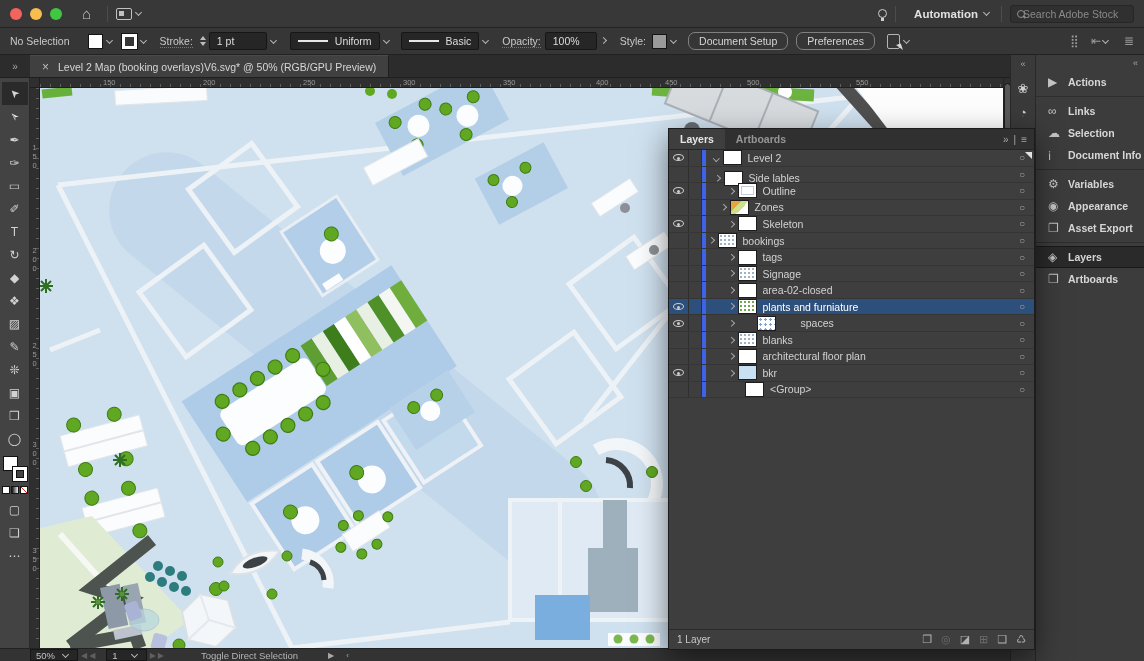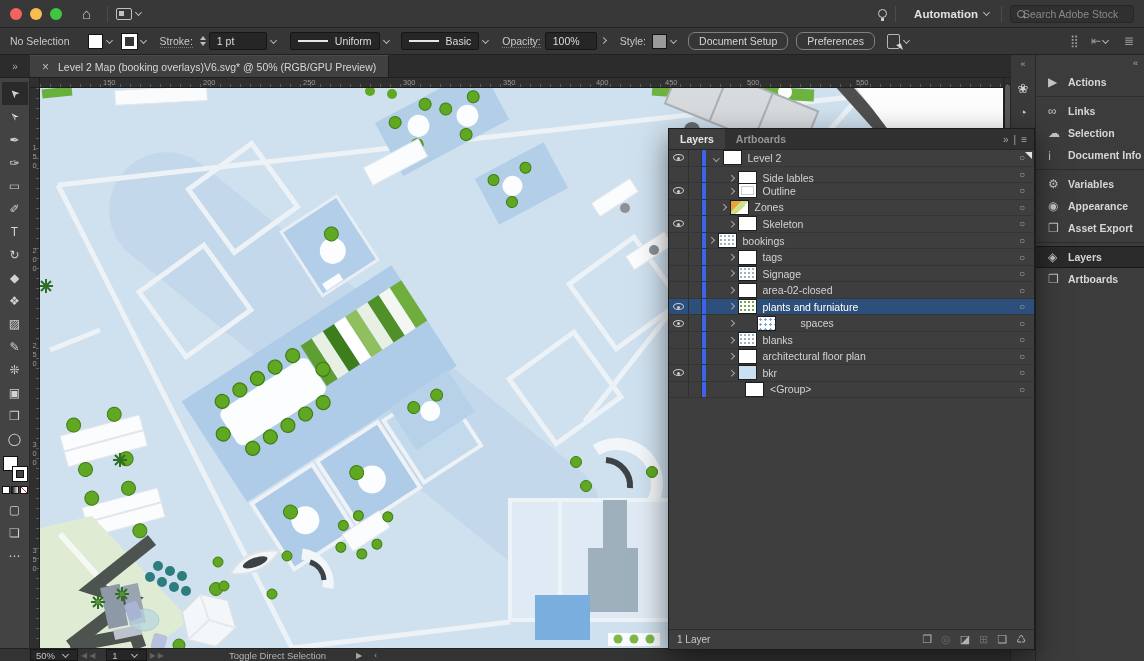--- a/index.html
+++ b/index.html
@@ -162,21 +162,21 @@
   .lp-status { font-size:10px; color:#c8c8c8; }
   .lp-ficons { margin-left:auto; display:flex; gap:9px; font-size:11px; color:#b2b2b2; }
   .lp-ficons .dim { color:#6d6d6d; }
 
   
   .statusbar { position:absolute; left:0; bottom:0; width:1010px; height:13px; background:#333;
                border-top:1px solid #222; display:flex; align-items:center; font-size:9.5px; color:#c2c2c2; }
   .sb-box { display:flex; align-items:center; background:#262626; border:1px solid #161616; height:12px;
             padding:0 5px; margin-left:6px; }
   .sb-nav { color:#5f5f5f; font-size:8px; margin:0 3px; letter-spacing:2px; }
-  .sb-hint { margin-left:60px; color:#b5b5b5; }
+  .sb-hint { margin-left:32px; color:#b5b5b5; }
   .sb-right { margin-left:30px; color:#a9a9a9; font-size:8px; display:flex; gap:12px; }
 </style>
 </head>
 <body>
 
 <div class="app" data-name="illustrator-window">
 
   <header class="titlebar" data-name="titlebar">
     <div class="traffic" data-name="window-controls">
       <span class="tl r" data-name="close-window-button"></span>
@@ -681,21 +681,21 @@
             <span class="lchev down" data-name="expand-chevron-icon"></span>
             <span class="thumb thumb-white" data-name="layer-thumbnail"></span>
             <span class="lname" data-name="layer-name">Level 2</span>
           </div>
           <span class="ltarget" data-name="layer-target-circle">○</span>
         </div>
         <div class="lrow" data-name="layer-row">
           <div class="cell c-eye" data-name="layer-visibility-toggle"></div>
           <div class="cell c-lock" data-name="layer-lock-cell"></div>
           <div class="cbar" data-name="layer-color-bar" style="background: rgb(62, 99, 232);"></div>
-          <div class="lmain" data-name="layer-row-main" style="padding-left: 20px; margin-top: 8px;">
+          <div class="lmain" data-name="layer-row-main" style="padding-left: 6px; margin-top: 8px;">
             <span class="lchev right" data-name="expand-chevron-icon"></span>
             <span class="thumb thumb-white" data-name="layer-thumbnail"></span>
             <span class="lname" data-name="layer-name">Side lables</span>
           </div>
           <span class="ltarget" data-name="layer-target-circle">○</span>
         </div>
         <div class="lrow" data-name="layer-row">
           <div class="cell c-eye" data-name="layer-visibility-toggle">
             <span class="eye" data-name="eye-icon"></span>
           </div>

